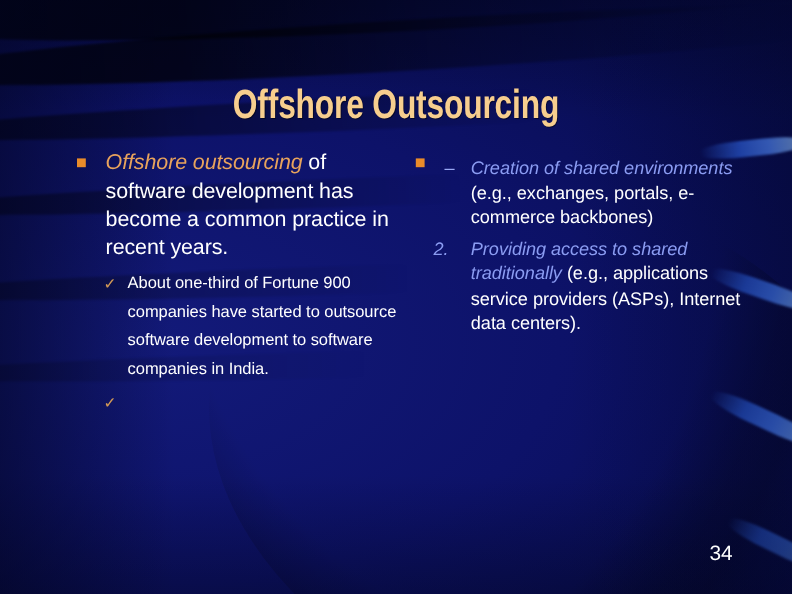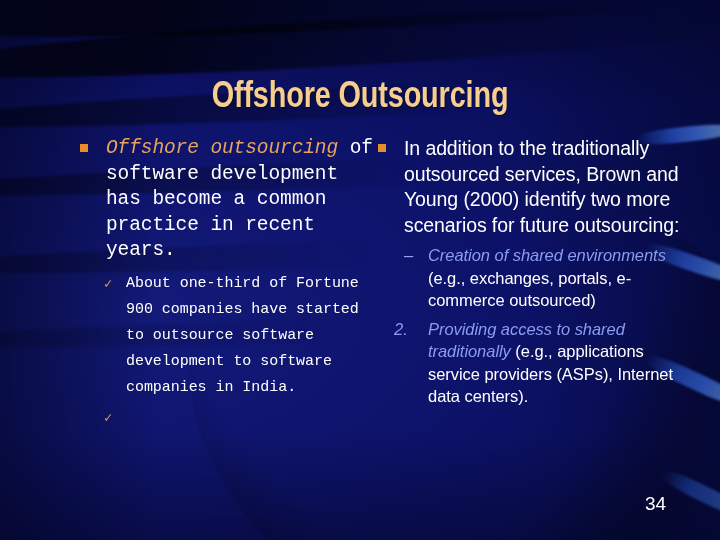--- a/index.html
+++ b/index.html
@@ -118,21 +118,21 @@
     white-space: nowrap;
     text-shadow: 1px 1px 0 rgba(0,0,0,0.45);
   }
 
   
   .col {
     position: absolute;
     top: 136px;
     color: #ffffff;
   }
-  .col-left  { left: 68px;  width: 312px; font-family: Liberation Mono, monospace; }
+  .col-left  { left: 58px;  width: 312px; }
   .col-right { left: 366px; width: 326px; }
 
   .lvl1 {
     position: relative;
     padding-left: 38px;
     font-size: 19.5px;
     line-height: 25.5px;
     letter-spacing: -0.1px;
   }
   .lvl1 > .mk {
@@ -242,26 +242,25 @@
         <span class="mk">✓</span>
       </div>
     </div>
 
   </div>
 
   <div class="col col-right">
 
     <div class="lvl1">
       <span class="mk"></span>
-      <span>In addition to the traditionally outsourced services, Brown and Young (2000) identify two more scenarios for future outsourcing:</span>
     </div>
 
     <div class="lvl2b">
       <span class="mk">–</span>
-      <span class="em-blue">Creation of shared environments</span><span> (e.g., exchanges, portals, e-commerce outsourced)</span>
+      <span class="em-blue">Creation of shared environments</span><span> (e.g., exchanges, portals, e-commerce backbones)</span>
     </div>
 
     <div class="lvl2b numbered">
       <span class="mk">2.</span>
       <span class="em-blue">Providing access to shared traditionally</span><span> (e.g., applications service providers (ASPs), Internet data centers).</span>
     </div>
 
   </div>
 
   <div class="slide-no">34</div>

